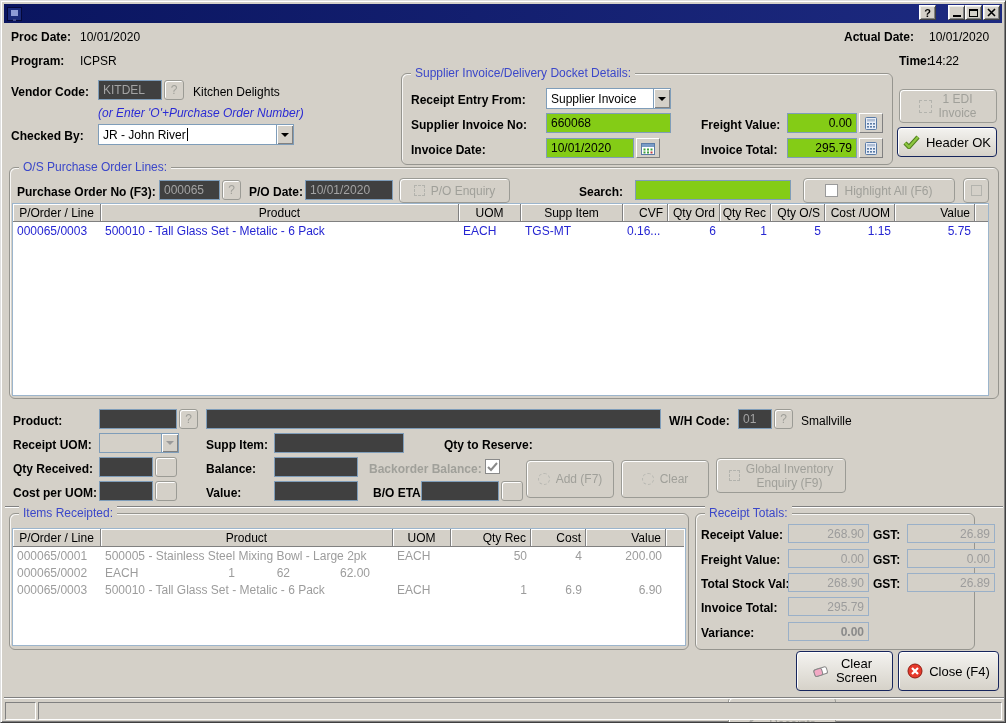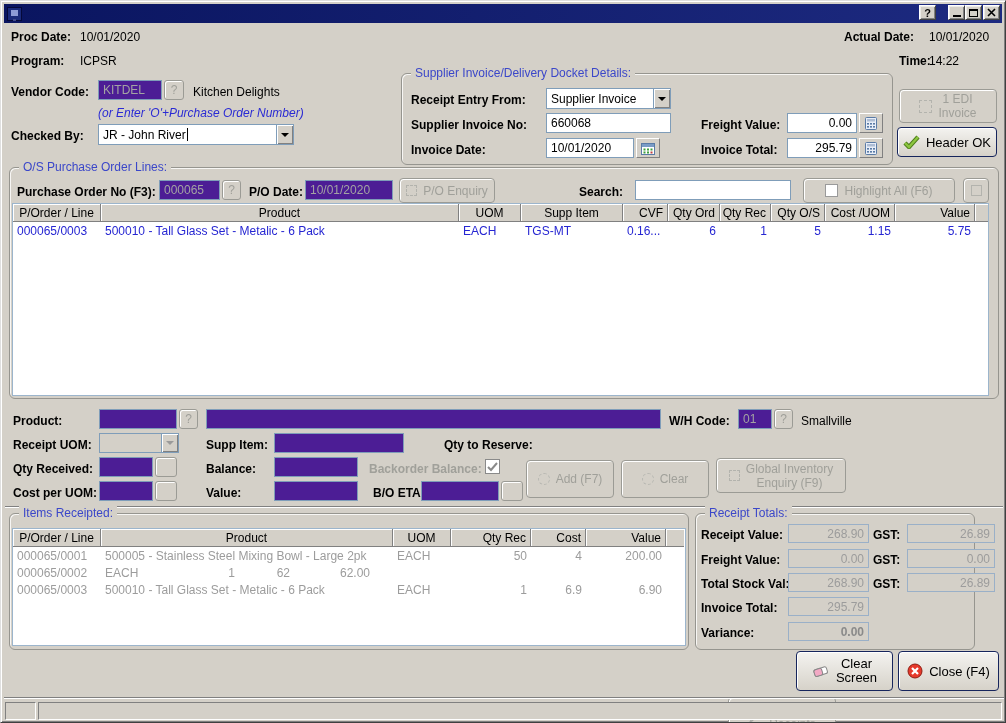--- a/index.html
+++ b/index.html
@@ -22,24 +22,24 @@
   .wbtn{
     position:absolute;top:4px;width:17px;height:15px;background:#d4d0c8;
     border:1px solid;border-color:#fff #404040 #404040 #fff;
     box-shadow:inset 1px 1px 0 #ecebe7, inset -1px -1px 0 #808080;
     display:flex;align-items:center;justify-content:center;
     font-weight:bold;font-size:11px;cursor:pointer;
   }
   .lbl{position:absolute;font-weight:bold;white-space:nowrap;}
   .txt{position:absolute;white-space:nowrap;}
   .fld{
-    position:absolute;height:20px;background:#ffffff;border:1px solid #7f9db9;
+    position:absolute;height:20px;background:#84cc16;border:1px solid #7f9db9;
     padding:1px 4px;display:flex;align-items:center;white-space:nowrap;overflow:hidden;
   }
-  .fld.dis{background:#4c1d95;color:#a3a3a3;}
+  .fld.dis{background:#404040;color:#a3a3a3;}
   .fld.num{justify-content:flex-end;}
   .fld.gv{background:#d4d0c8;color:#9c9c9c;border-color:#9ab0c8;justify-content:flex-end;}
   .qbtn{
     position:absolute;width:20px;height:20px;border:1px solid #9b9b95;border-radius:3px;
     background:#d4d0c8;color:#a0a09a;display:flex;align-items:center;justify-content:center;
     box-shadow:inset 1px 1px 0 #fff;cursor:pointer;
   }
   .combo{position:absolute;height:21px;background:#fff;border:1px solid #7f9db9;display:flex;align-items:center;padding-left:4px;}
   .combo.dis{background:#d4d0c8;color:#a3a3a3;}
   .combo .cbtn{
@@ -217,21 +217,21 @@
   </div>
 
   <div class="grp" style="left:8px;top:166px;width:990px;height:232px;">
     <span class="grp-title">O/S Purchase Order Lines:</span>
   </div>
   <span class="lbl" style="left:16px;top:184px;">Purchase Order No (F3):</span>
   <div class="fld dis" style="left:158px;top:179px;width:61px;">000065</div>
   <div class="qbtn" style="left:221px;top:179px;width:19px;">?</div>
   <span class="lbl" style="left:248px;top:184px;">P/O Date:</span>
   <div class="fld dis" style="left:304px;top:179px;width:88px;">10/01/2020</div>
-  <div class="btn dis" style="left:398px;top:177px;width:96px;height:25px;">
+  <div class="btn dis" style="left:398px;top:177px;width:111px;height:25px;">
     <span class="ico-dash" style="width:11px;height:11px;"></span>
     <span>P/O Enquiry</span>
   </div>
   <span class="lbl" style="left:578px;top:184px;">Search:</span>
   <div class="fld" style="left:634px;top:179px;width:156px;"></div>
   <div class="btn dis" style="left:802px;top:177px;width:152px;height:25px;">
     <span class="ico-chk"></span>
     <span>Highlight All (F6)</span>
   </div>
   <div class="btn dis" style="left:962px;top:177px;width:26px;height:25px;">

